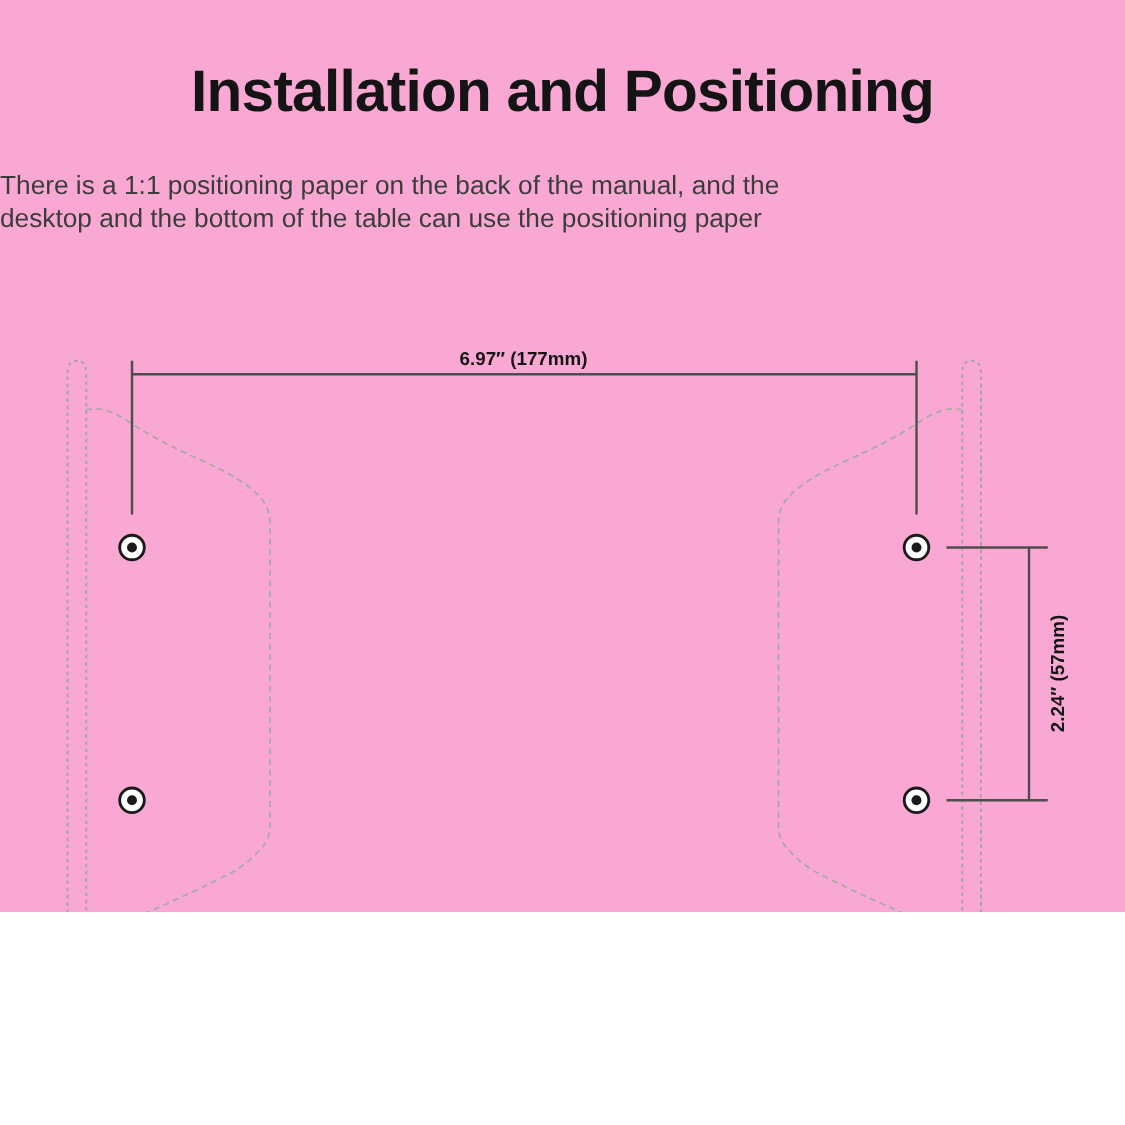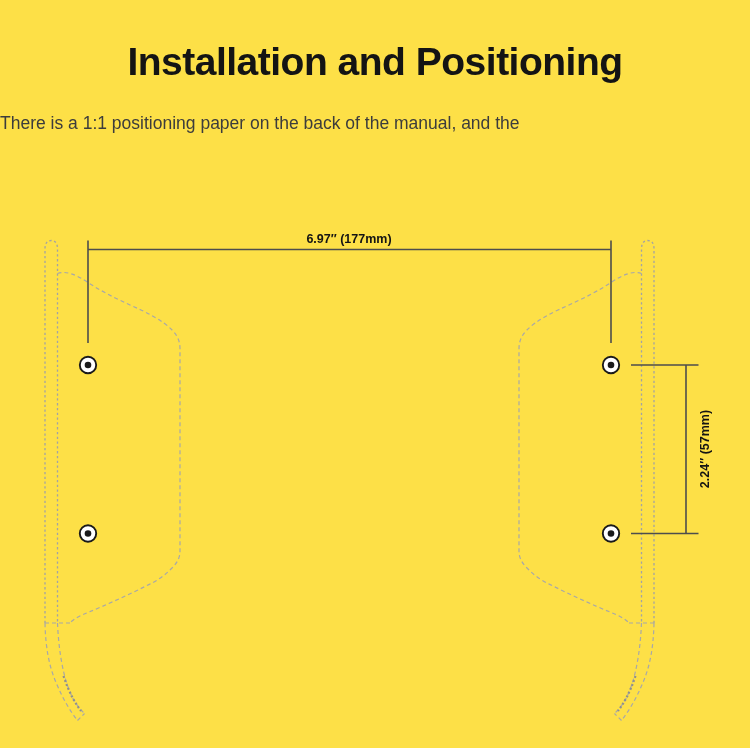--- a/index.html
+++ b/index.html
@@ -3,22 +3,22 @@
 <meta charset="utf-8">
 <style>
   html, body {
     margin: 0;
     padding: 0;
     background: #ffffff;
   }
   .page {
     position: relative;
     width: 750px;
-    height: 748px;
-    background: #fde047;
+    height: 608px;
+    background: #f9a8d4;
     overflow: hidden;
     font-family: "Liberation Sans", sans-serif;
   }
   .title {
     position: absolute;
     top: 40px;
     left: 0;
     width: 750px;
     margin: 0;
     text-align: center;
@@ -88,21 +88,21 @@
 </style>
 </head>
 <body>
 
 <div class="page">
 
   <h1 class="title">Installation and Positioning</h1>
 
   <p class="intro">
     <span>There is a 1:1 positioning paper on the back of the manual, and the</span><br>
-    <br>
+    <span>desktop and the bottom of the table can use the positioning paper</span><br>
   </p>
 
   <svg class="diagram-svg" viewBox="0 0 750 750">
 
     <defs>
       <g id="bracketShape">
 
         <path class="dash-strip" d="M45,623 L45,249 Q45,240.5 51.2,240.5 Q57.5,240.5 57.5,249 L57.5,623"></path>
 
         <path class="dash-outline" d="M57.5,273.5 C66,270.5 76,274.5 88,282.5

